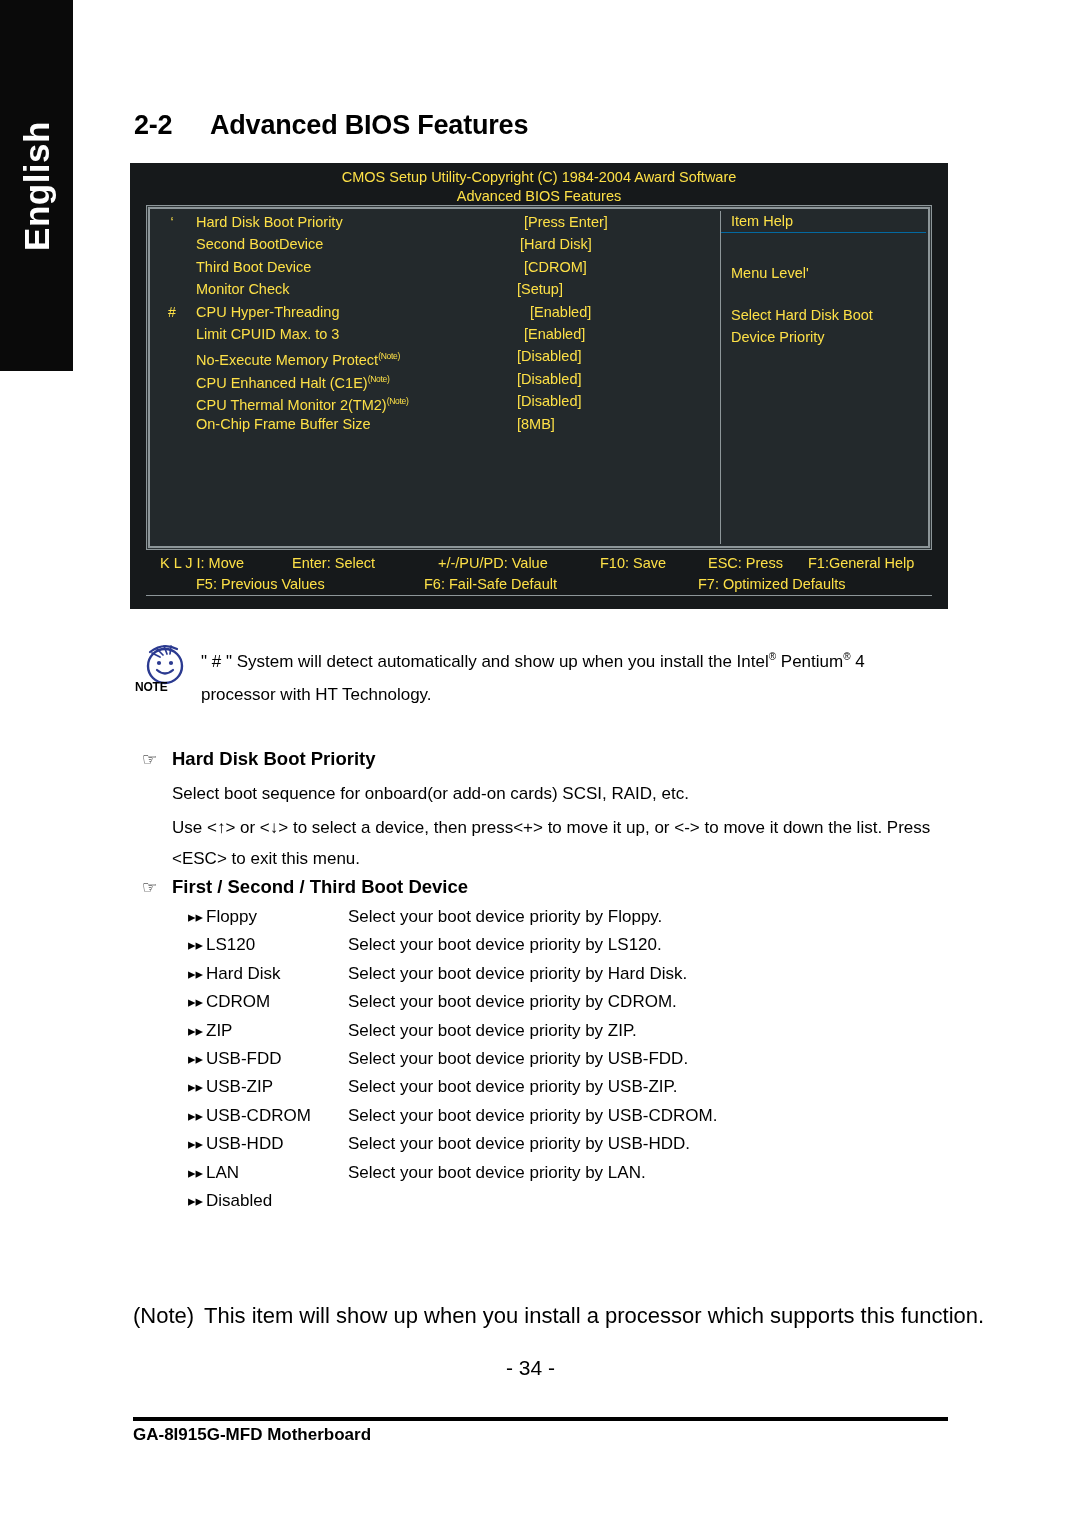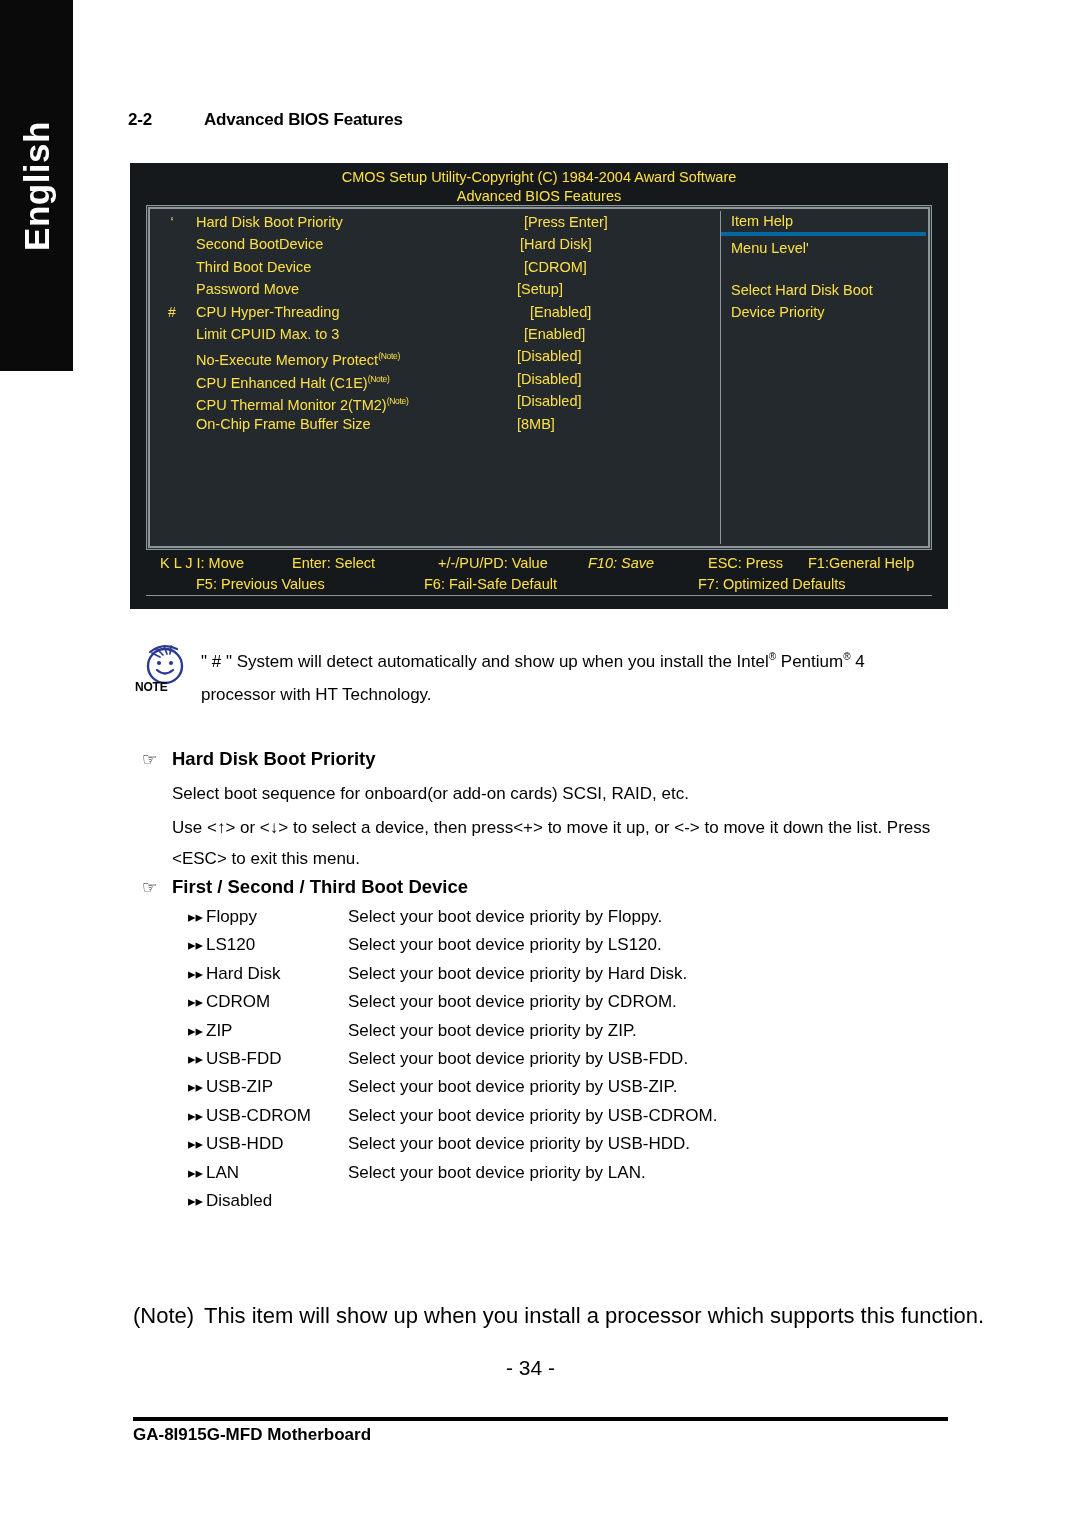--- a/index.html
+++ b/index.html
@@ -33,23 +33,23 @@
     white-space: nowrap;
     color: #ffffff;
     font-size: 35px;
     font-weight: bold;
     letter-spacing: 0.5px;
   }
 
   
   .page-title {
     position: absolute;
-    left: 128px;
+    left: 134px;
     top: 110px;
-    font-size: 17px;
+    font-size: 27px;
     font-weight: bold;
     letter-spacing: -0.2px;
     white-space: nowrap;
   }
   .page-title .num { display: inline-block; width: 76px; }
 
   
   .bios {
     position: absolute;
     left: 130px;
@@ -125,26 +125,27 @@
     top: 5px;
     width: 206px;
     bottom: 5px;
     border-left: 1px solid #8d9699;
     box-sizing: border-box;
   }
   .bios-help-title {
     height: 21px;
     line-height: 20px;
     padding-left: 10px;
-    border-bottom: 4px solid #0369a1;
+    border-bottom: 1px solid #0369a1;
   }
   .bios-help-body {
     padding-left: 10px;
     padding-top: 1px;
     line-height: 22px;
+    margin-top: 28px;
   }
   .bios-help-gap { height: 20px; }
 
   .bios-keys {
     position: absolute;
     left: 16px;
     right: 16px;
     top: 390px;
     height: 44px;
     border-top: 0;
@@ -304,21 +305,21 @@
           <span class="label">Second BootDevice</span>
           <span class="value" style="left: 368px;">[Hard Disk]</span>
         </div>
         <div class="bios-row">
           <span class="mark"></span>
           <span class="label">Third Boot Device</span>
           <span class="value" style="left: 372px;">[CDROM]</span>
         </div>
         <div class="bios-row">
           <span class="mark"></span>
-          <span class="label">Password Move</span>
+          <span class="label">Monitor Check</span>
           <span class="value" style="left: 365px;">[Setup]</span>
         </div>
         <div class="bios-row">
           <span class="mark">#</span>
           <span class="label">CPU Hyper-Threading</span>
           <span class="value" style="left: 378px;">[Enabled]</span>
         </div>
         <div class="bios-row">
           <span class="mark"></span>
           <span class="label">Limit CPUID Max. to 3</span>
@@ -355,21 +356,21 @@
         <div>Device Priority</div>
       </div>
     </div>
   </div>
 
   <div class="bios-keys">
     <div class="bios-keys-row">
         <span style="left: 14px;">K L J I: Move</span>
         <span style="left: 146px;">Enter: Select</span>
         <span style="left: 292px;">+/-/PU/PD: Value</span>
-        <span style="left: 442px; font-style: italic;">F10: Save</span>
+        <span style="left: 454px;">F10: Save</span>
         <span style="left: 562px;">ESC: Press</span>
         <span style="left: 662px;">F1:General Help</span>
       </div>
     <div class="bios-keys-row">
         <span style="left: 50px;">F5: Previous Values</span>
         <span style="left: 278px;">F6: Fail-Safe Default</span>
         <span style="left: 552px;">F7: Optimized Defaults</span>
       </div>
   </div>
   <div class="bios-underline"></div>

